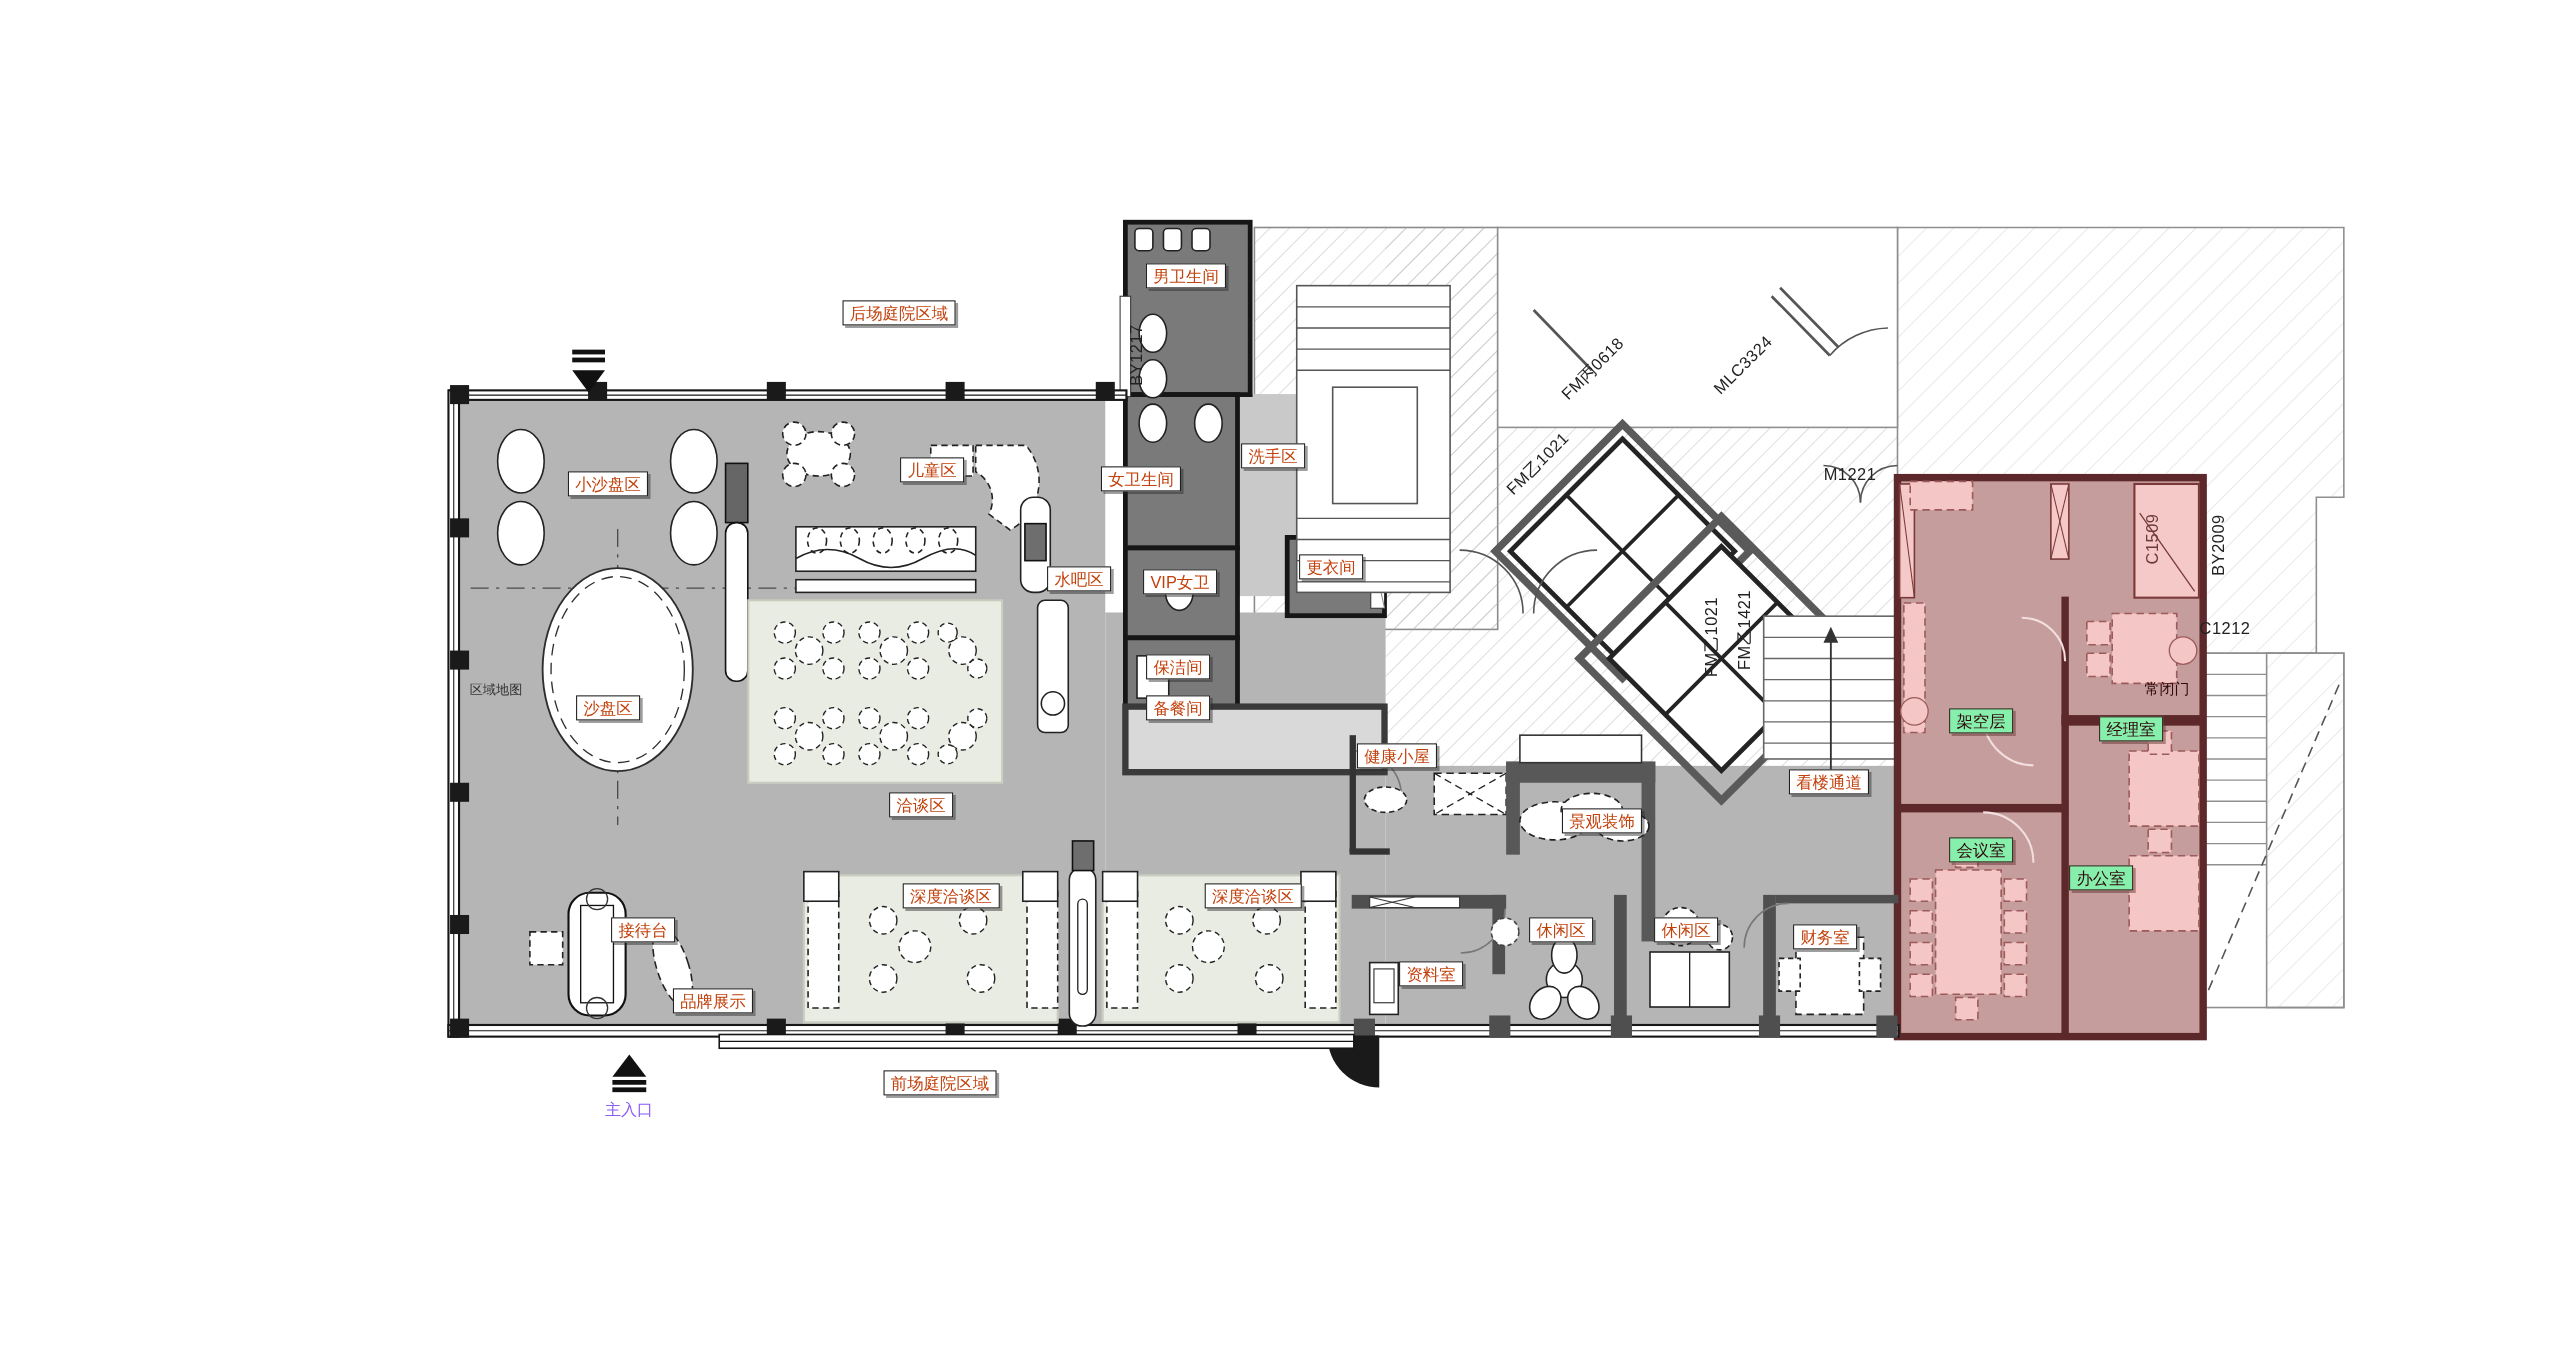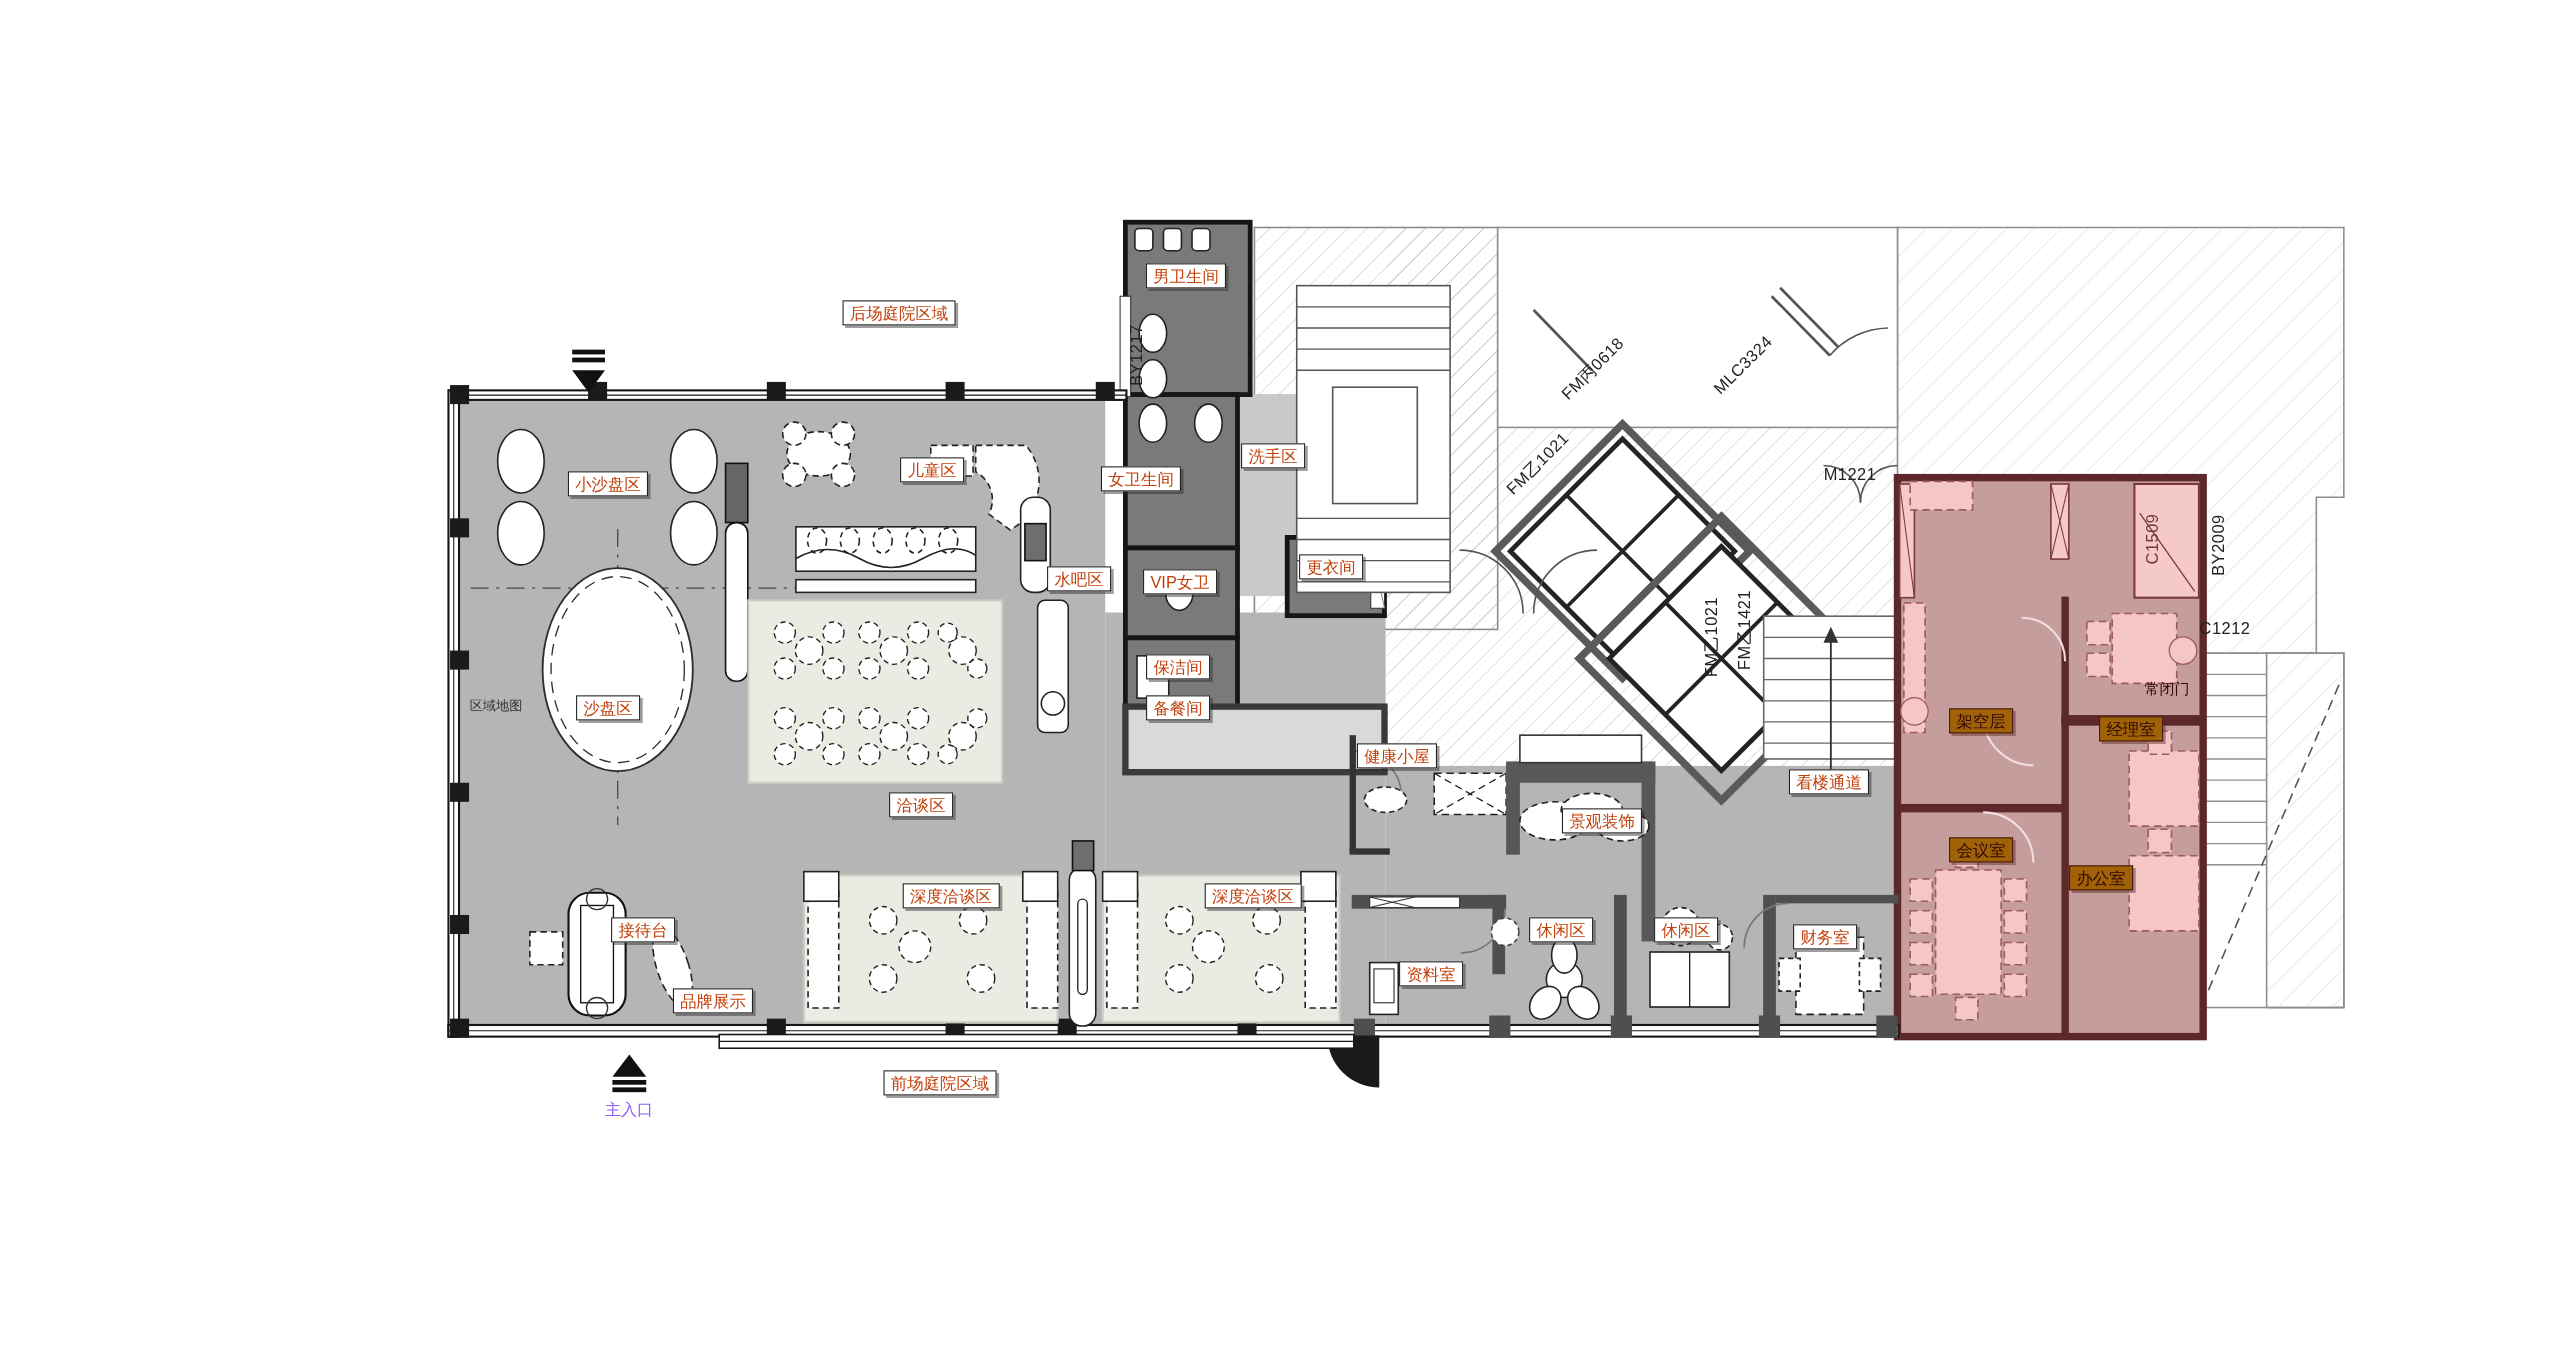--- a/index.html
+++ b/index.html
@@ -3,29 +3,29 @@
 <meta charset="utf-8">
 <style>
   html,body{margin:0;padding:0;background:#fff;}
   .canvas{position:relative;width:2576px;height:1363px;background:#ffffff;overflow:hidden;
           font-family:"Liberation Sans","DejaVu Sans",sans-serif;}
   .plan-svg{position:absolute;left:0;top:0;}
   
   .lb{position:absolute;transform:translate(-50%,-50%);background:#ffffff;border:1.6px solid #111;
       padding:2.6px 6.3px;font-size:16.4px;line-height:1.1;color:#c2410c;white-space:nowrap;
       box-shadow:2.6px 2.6px 0 rgba(40,40,40,.45);z-index:30;}
-  .lb.pink{background:#a16207;border-color:#3c1518;color:#30080a;box-shadow:2.6px 2.6px 0 rgba(90,40,40,.45);}
+  .lb.pink{background:#86efac;border-color:#3c1518;color:#30080a;box-shadow:2.6px 2.6px 0 rgba(90,40,40,.45);}
   
   .pl{position:absolute;transform:translate(-50%,-50%);font-size:16px;color:#8b5cf6;
       white-space:nowrap;z-index:30;}
   .code{position:absolute;transform:translate(-50%,-50%);font-size:16.4px;color:#222;
         letter-spacing:0.5px;white-space:nowrap;z-index:30;}
   .v{transform:translate(-50%,-50%) rotate(-90deg);}
   .d45{transform:translate(-50%,-50%) rotate(-45deg);}
-  .small{font-size:13.2px;color:#333;margin-top:16px;}
+  .small{font-size:13.2px;color:#333;}
 </style>
 </head>
 <body>
 
 <div class="canvas">
 
 <svg class="plan-svg" width="2576" height="1363" viewBox="0 0 4871 2577">
   <defs>
     <pattern id="h1" width="26" height="26" patternUnits="userSpaceOnUse" patternTransform="rotate(45)">
       <line x1="0" y1="0" x2="0" y2="26" stroke="#b3b3b3" stroke-width="1.6"></line>

